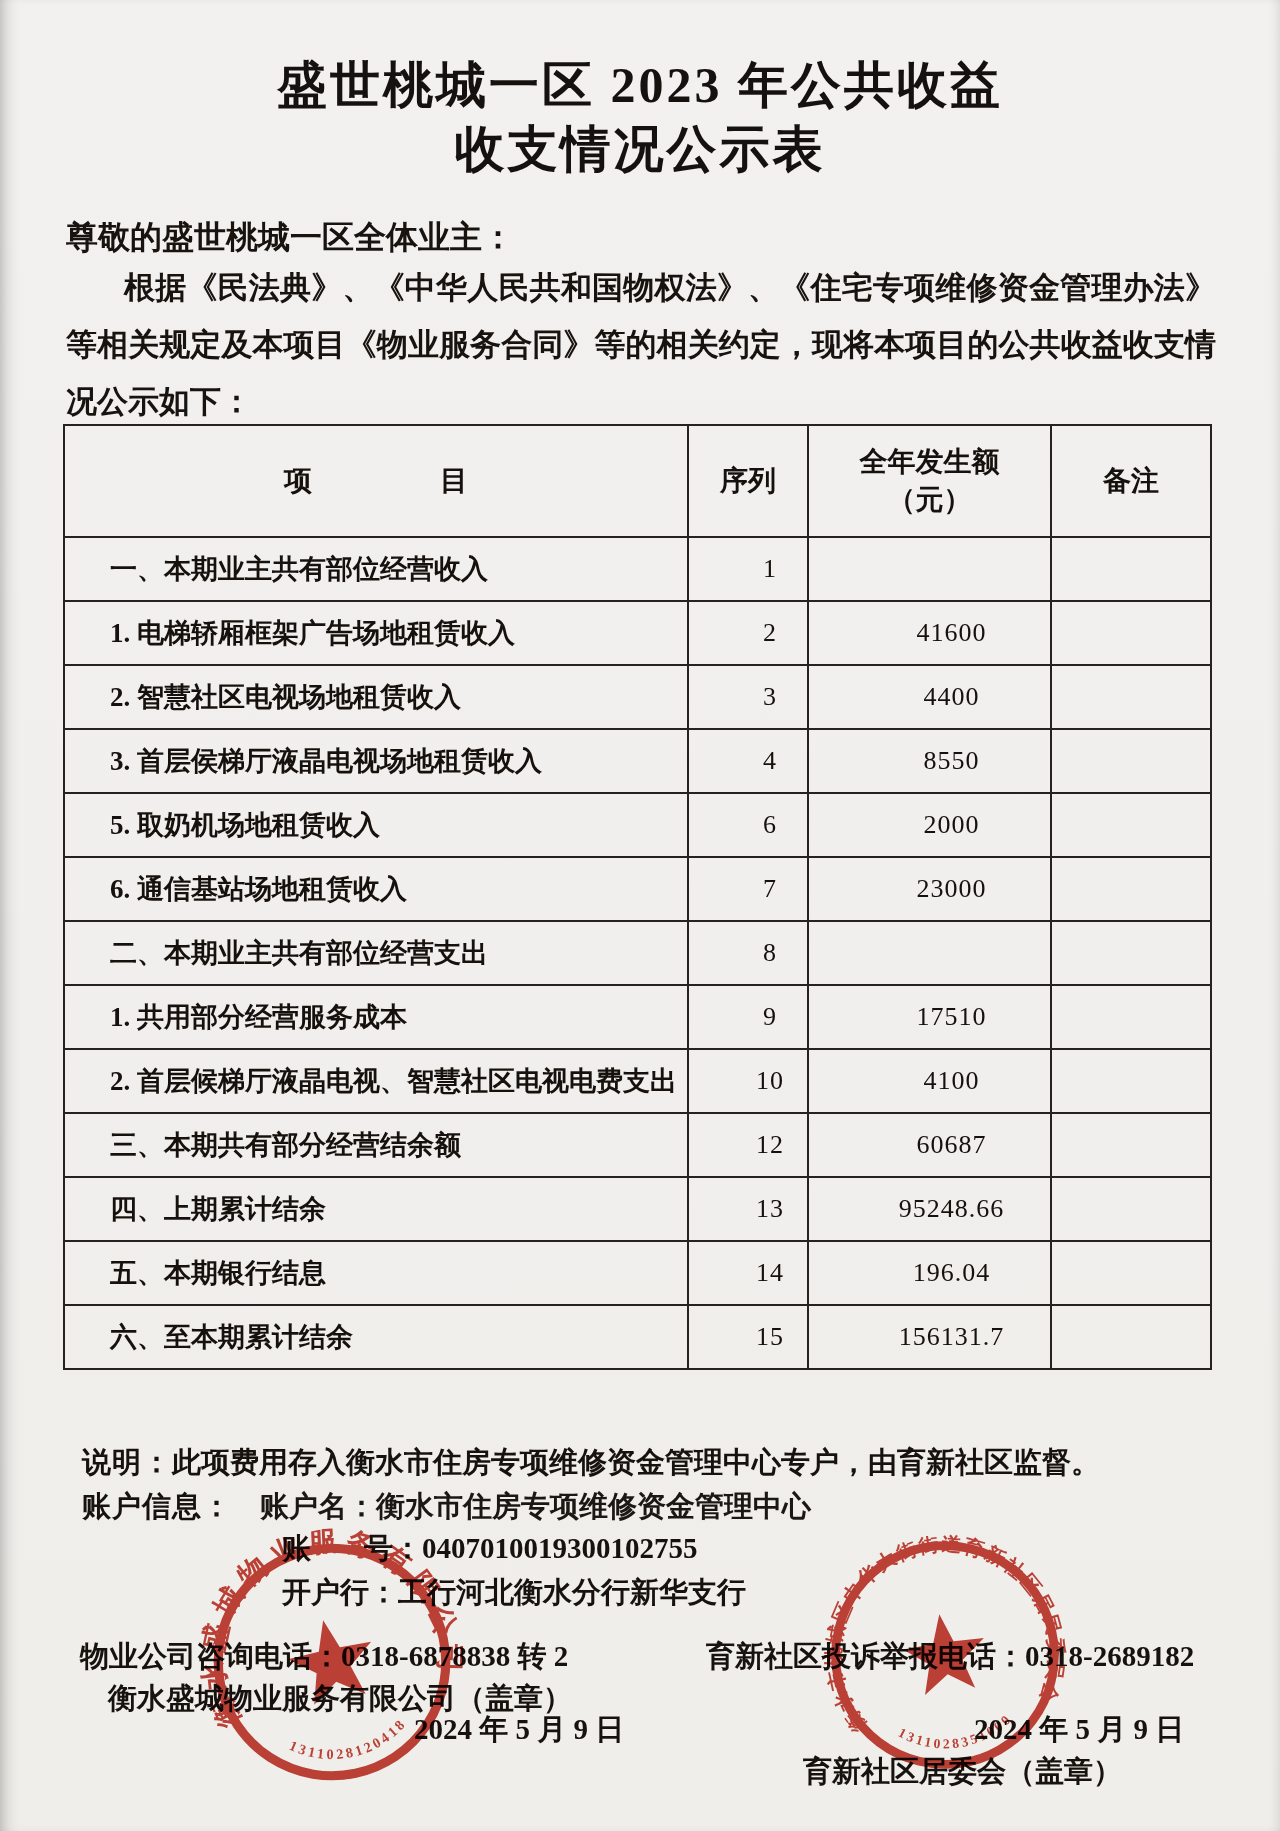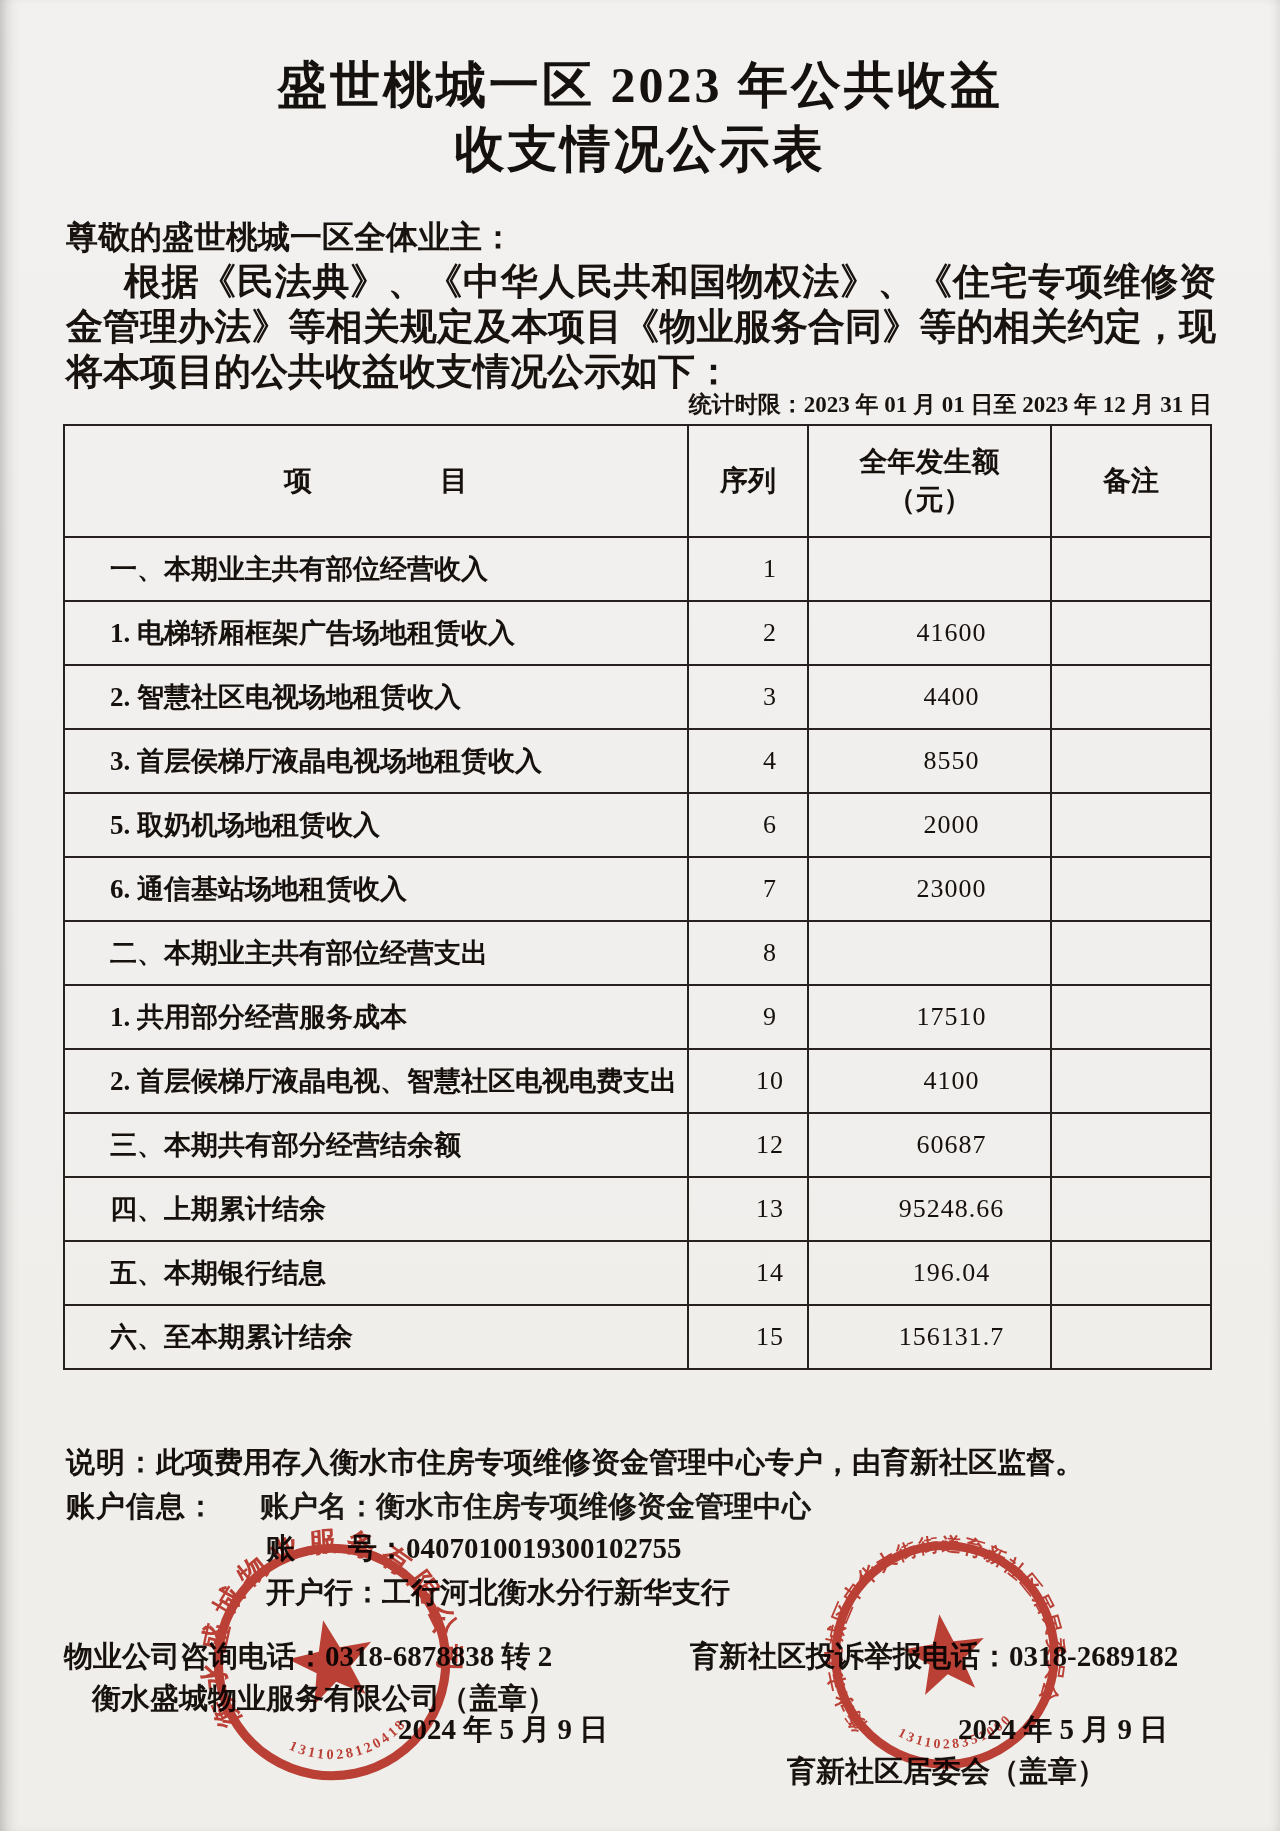--- a/index.html
+++ b/index.html
@@ -17,39 +17,39 @@
     position:absolute;left:0;width:100%;text-align:center;
     font-size:50px;font-weight:700;letter-spacing:3px;color:#15110e;line-height:62px;
   }
   .title1{top:54px;}
   .title2{top:118px;}
   .salutation{
     position:absolute;left:66px;top:216px;font-size:32px;font-weight:700;white-space:pre;color:#18130f;
   }
   .intro{
     position:absolute;left:66px;top:259px;width:1150px;
-    font-size:37px;font-weight:700;line-height:45px;text-align:justify;text-indent:58px;color:#18130f;
+    font-size:31px;font-weight:700;line-height:57px;text-align:justify;text-indent:58px;color:#18130f;
   }
   .stats{
     position:absolute;left:66px;top:389px;width:1146px;text-align:right;
     font-size:23px;font-weight:700;white-space:pre;color:#18130f;
   }
   table.sheet{
     position:absolute;left:63px;top:424px;width:1147px;
     border-collapse:collapse;table-layout:fixed;
   }
   table.sheet th,table.sheet td{
     border:2px solid #272220;vertical-align:middle;overflow:hidden;
   }
   table.sheet th{height:54px;font-size:28px;font-weight:700;text-align:center;padding:17px;color:#16110d;}
   table.sheet td{height:60px;padding-left:45px;}
   .th-item{white-space:pre;word-spacing:9px;}
   .c-item{font-size:27px;font-weight:700;text-align:left;padding:0 6px 0 13px;white-space:nowrap;color:#16110d;}
   .c-seq,.c-amt{font-size:26px;font-weight:400;text-align:center;letter-spacing:1px;color:#16110d;}
-  .fnote{position:absolute;white-space:pre;font-weight:700;color:#17120e;}
+  .fnote{position:absolute;white-space:pre;font-weight:700;color:#17120e;margin-left:16px;}
   .lab{font-family:"Liberation Sans","DejaVu Sans",sans-serif;font-weight:700;letter-spacing:1px;}
   .f-note{left:66px;top:1443px;font-size:29px;}
   .f-account{left:66px;top:1487px;font-size:29px;}
   .f-accname{position:absolute;left:260px;top:1487px;font-size:29px;font-weight:700;white-space:pre;}
   .f-accno{left:266px;top:1529px;font-size:29px;word-spacing:6px;}
   .f-bank{left:266px;top:1573px;font-size:29px;}
   .f-lphone{left:64px;top:1637px;font-size:29px;}
   .f-lsigner{left:92px;top:1679px;font-size:29px;}
   .f-ldate{left:398px;top:1710px;font-size:29px;}
   .f-rphone{left:690px;top:1637px;font-size:29px;}
@@ -65,21 +65,20 @@
 </head>
 <body>
 
 <div class="page">
 
   <div class="title title1">盛世桃城一区 2023 年公共收益</div>
   <div class="title title2">收支情况公示表</div>
 
   <div class="salutation">尊敬的盛世桃城一区全体业主：</div>
   <div class="intro">根据《民法典》、《中华人民共和国物权法》、《住宅专项维修资金管理办法》等相关规定及本项目《物业服务合同》等的相关约定，现将本项目的公共收益收支情况公示如下：</div>
-  <div class="stats">统计时限：2023 年 01 月 01 日至 2023 年 12 月 31 日</div>
 
   <table class="sheet">
     <colgroup>
       <col style="width:624px">
         <col style="width:120px">
         <col style="width:243px">
         <col style="width:160px">
     </colgroup>
     <thead>
       <tr>

